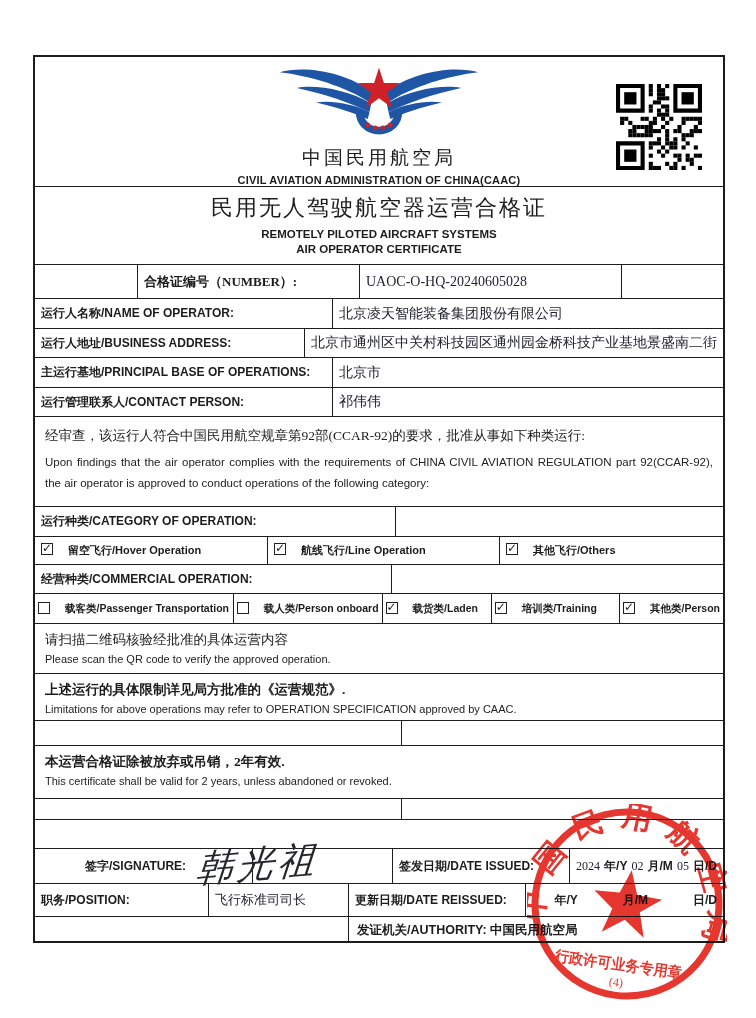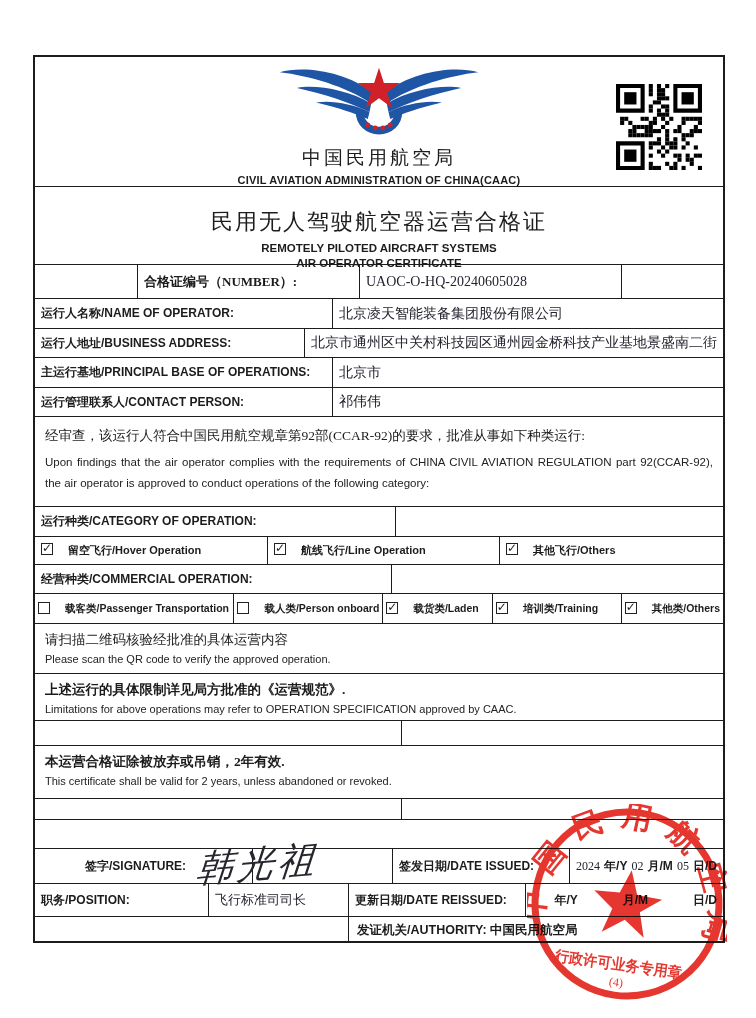--- a/index.html
+++ b/index.html
@@ -21,21 +21,21 @@
   .sec{position:absolute;left:0;right:0;border-bottom:1.5px solid var(--ink);}
   .row{display:flex;align-items:center;}
   .c{height:100%;display:flex;align-items:center;padding:0 6px;}
   .c + .c{border-left:1.5px solid var(--ink);}
   
   .hdr{display:flex;flex-direction:column;align-items:center;}
   .org-cn{font-family:"Liberation Serif","DejaVu Serif",serif;font-size:19px;letter-spacing:3px;margin-top:1px;}
   .org-en{font-size:11px;font-weight:bold;letter-spacing:.2px;margin-top:3px;}
   .qr{position:absolute;right:21px;top:27px;width:86px;height:86px;}
   
-  .title-cn{font-family:"Liberation Serif","DejaVu Serif",serif;font-size:22px;letter-spacing:2px;text-align:center;margin-top:20px;}
+  .title-cn{font-family:"Liberation Serif","DejaVu Serif",serif;font-size:22px;letter-spacing:2px;text-align:center;margin-top:6px;}
   .title-en{font-size:11.5px;font-weight:bold;text-align:center;line-height:15px;margin-top:4px;}
   
   .lbl{font-size:12px;font-weight:bold;}
   .val{font-family:"Liberation Serif","DejaVu Serif",serif;font-size:14px;color:#23232f;white-space:nowrap;}
   .serif-b{font-family:"Liberation Serif","DejaVu Serif",serif;font-weight:bold;}
   .para{padding:6px 10px;}
   .para .cn{font-family:"Liberation Serif","DejaVu Serif",serif;font-size:13.5px;margin:4px 0 7px;}
   .para .en{font-size:11.5px;text-align:justify;line-height:21px;color:#222;}
   .note{padding:4px 10px;}
   .note .cn{font-family:"Liberation Serif","DejaVu Serif",serif;font-size:13.5px;font-weight:bold;margin:3px 0 4px;}
@@ -297,21 +297,21 @@
       </div>
       <div class="c" style="width:133px;padding:0 3px;">
         <span class="opt" style="font-size:10.5px;">
             <span class="cb checked"></span>
             <span>培训类/Training</span>
           </span>
       </div>
       <div class="c" style="flex:1;padding:0 3px;">
         <span class="opt" style="font-size:10.5px;">
             <span class="cb checked"></span>
-            <span>其他类/Others</span>
+            <span>其他类/Person</span>
           </span>
       </div>
     </div>
 
     <div class="sec note" style="top:567px;height:50px;">
       <div class="cn" style="font-weight:normal;">请扫描二维码核验经批准的具体运营内容</div>
       <div class="en">Please scan the QR code to verify the approved operation.</div>
     </div>
 
     <div class="sec note" style="top:617px;height:47px;">

